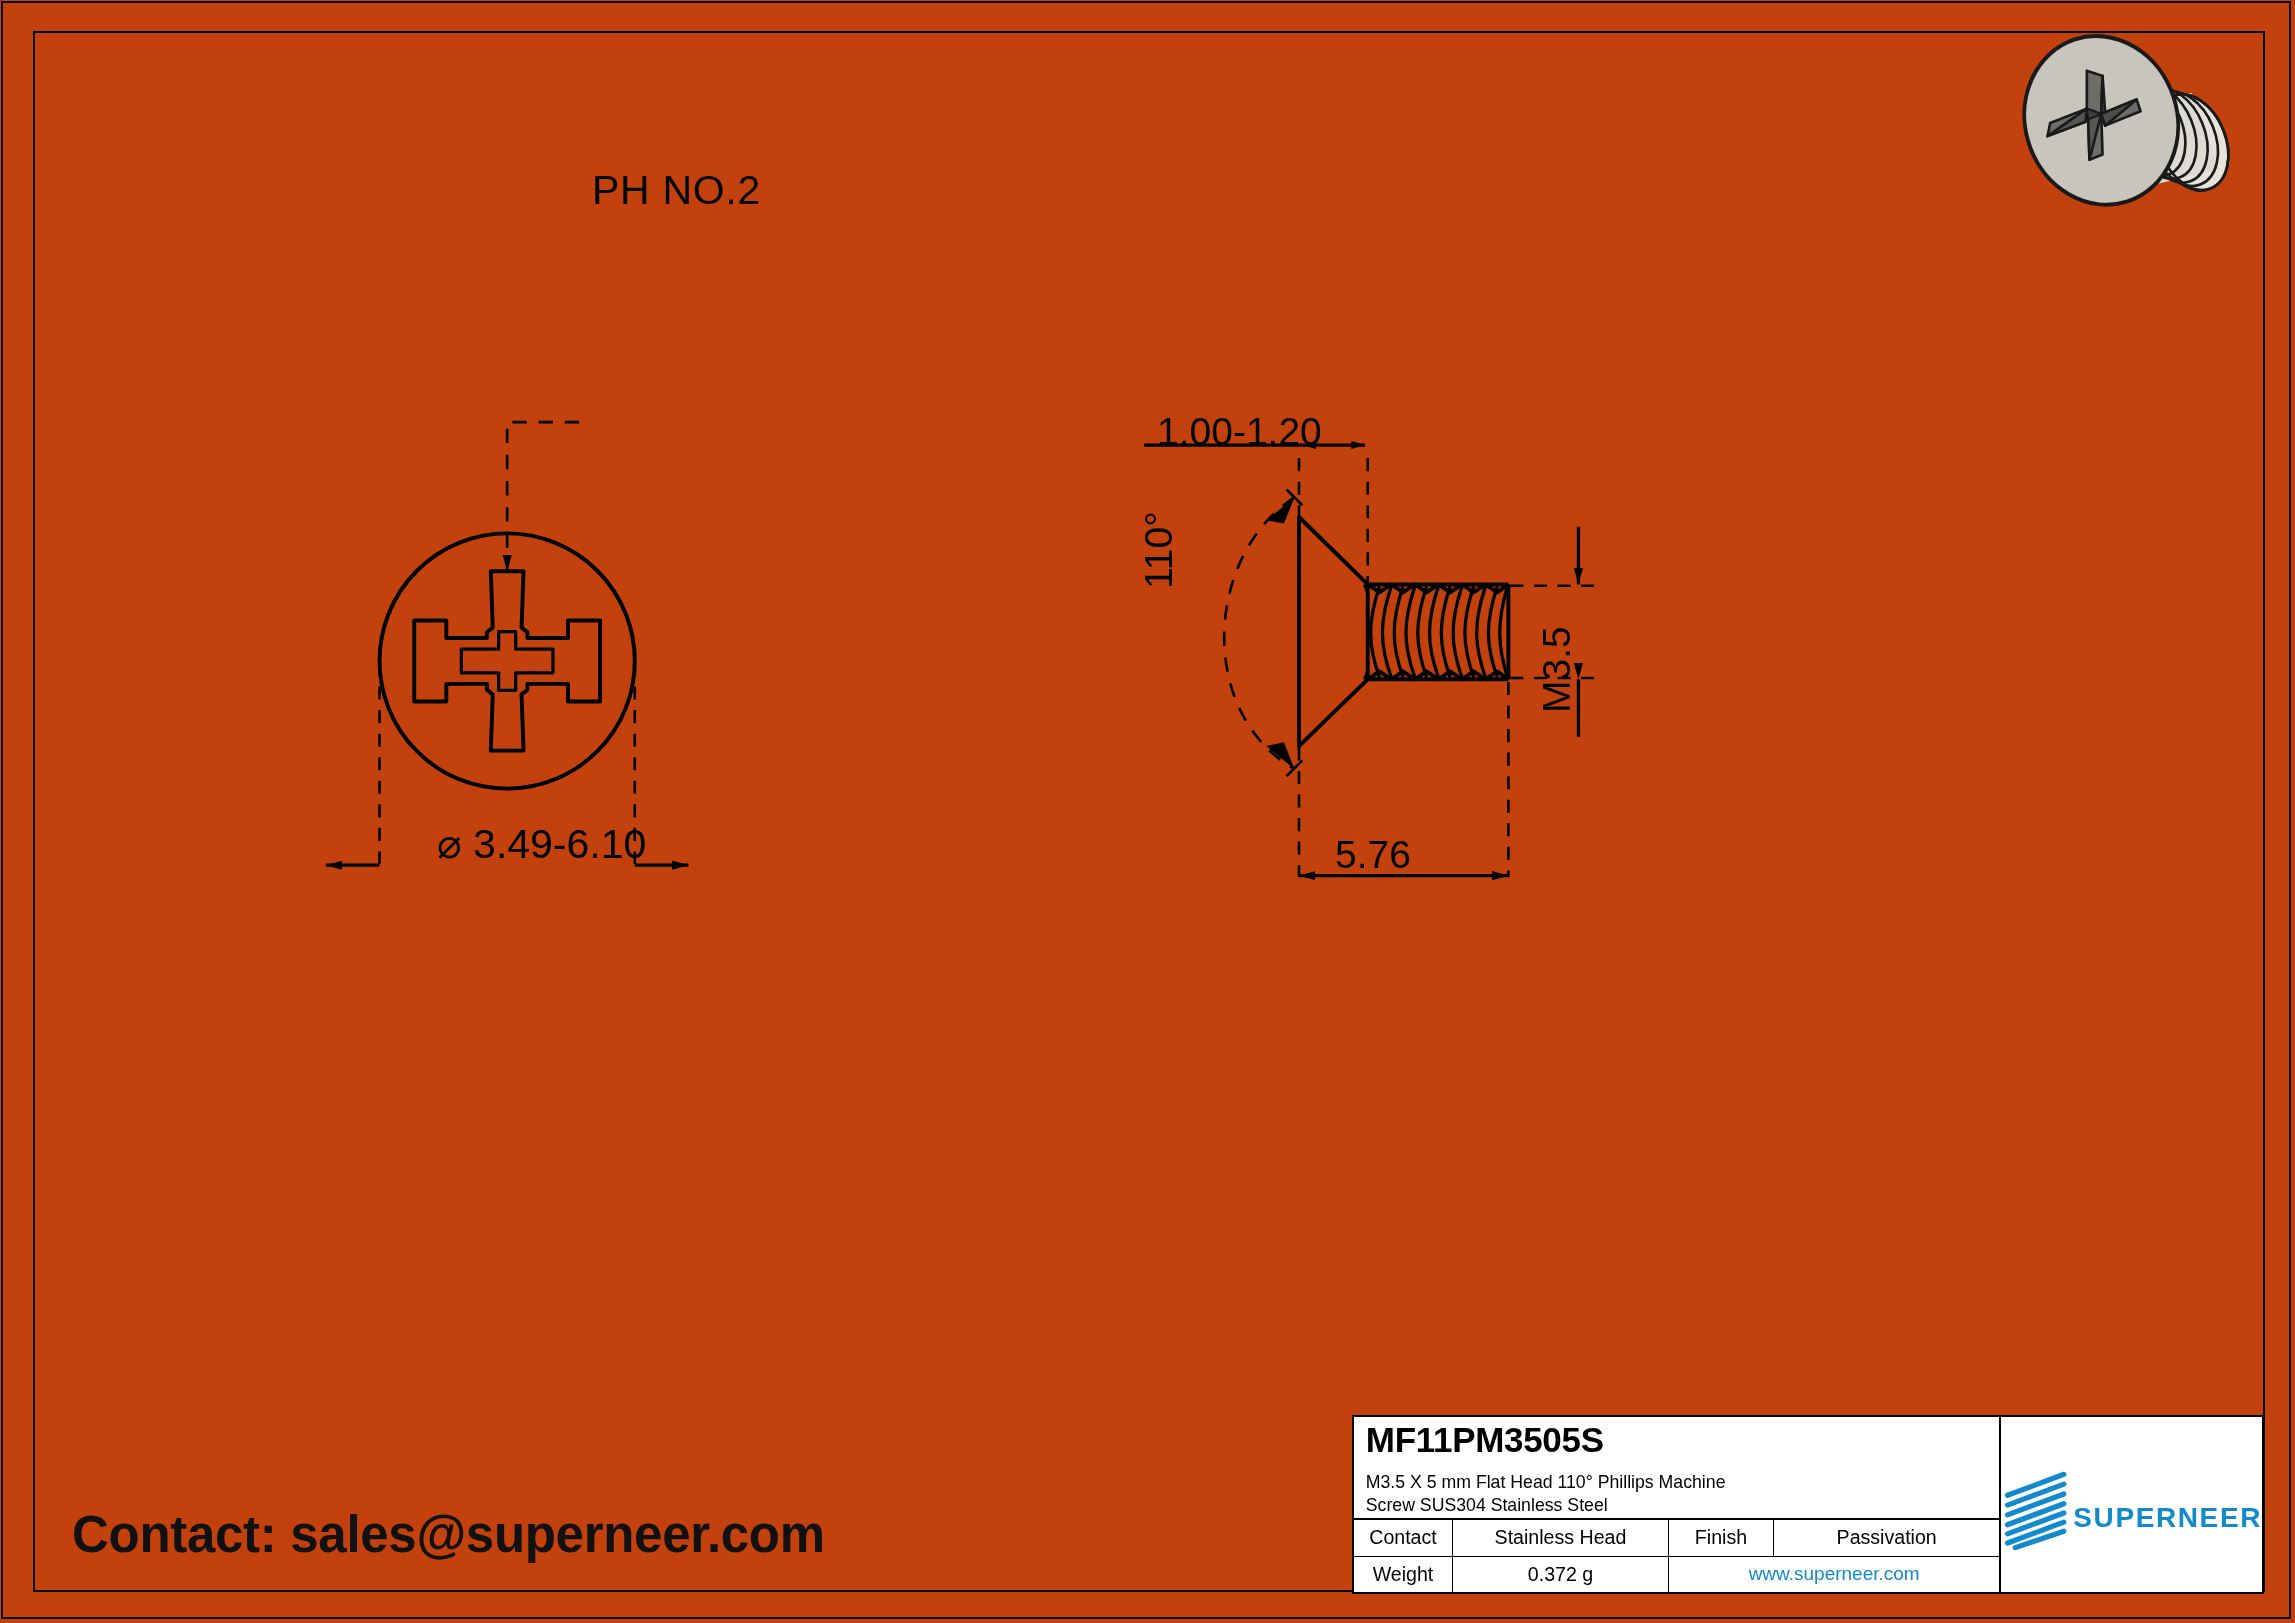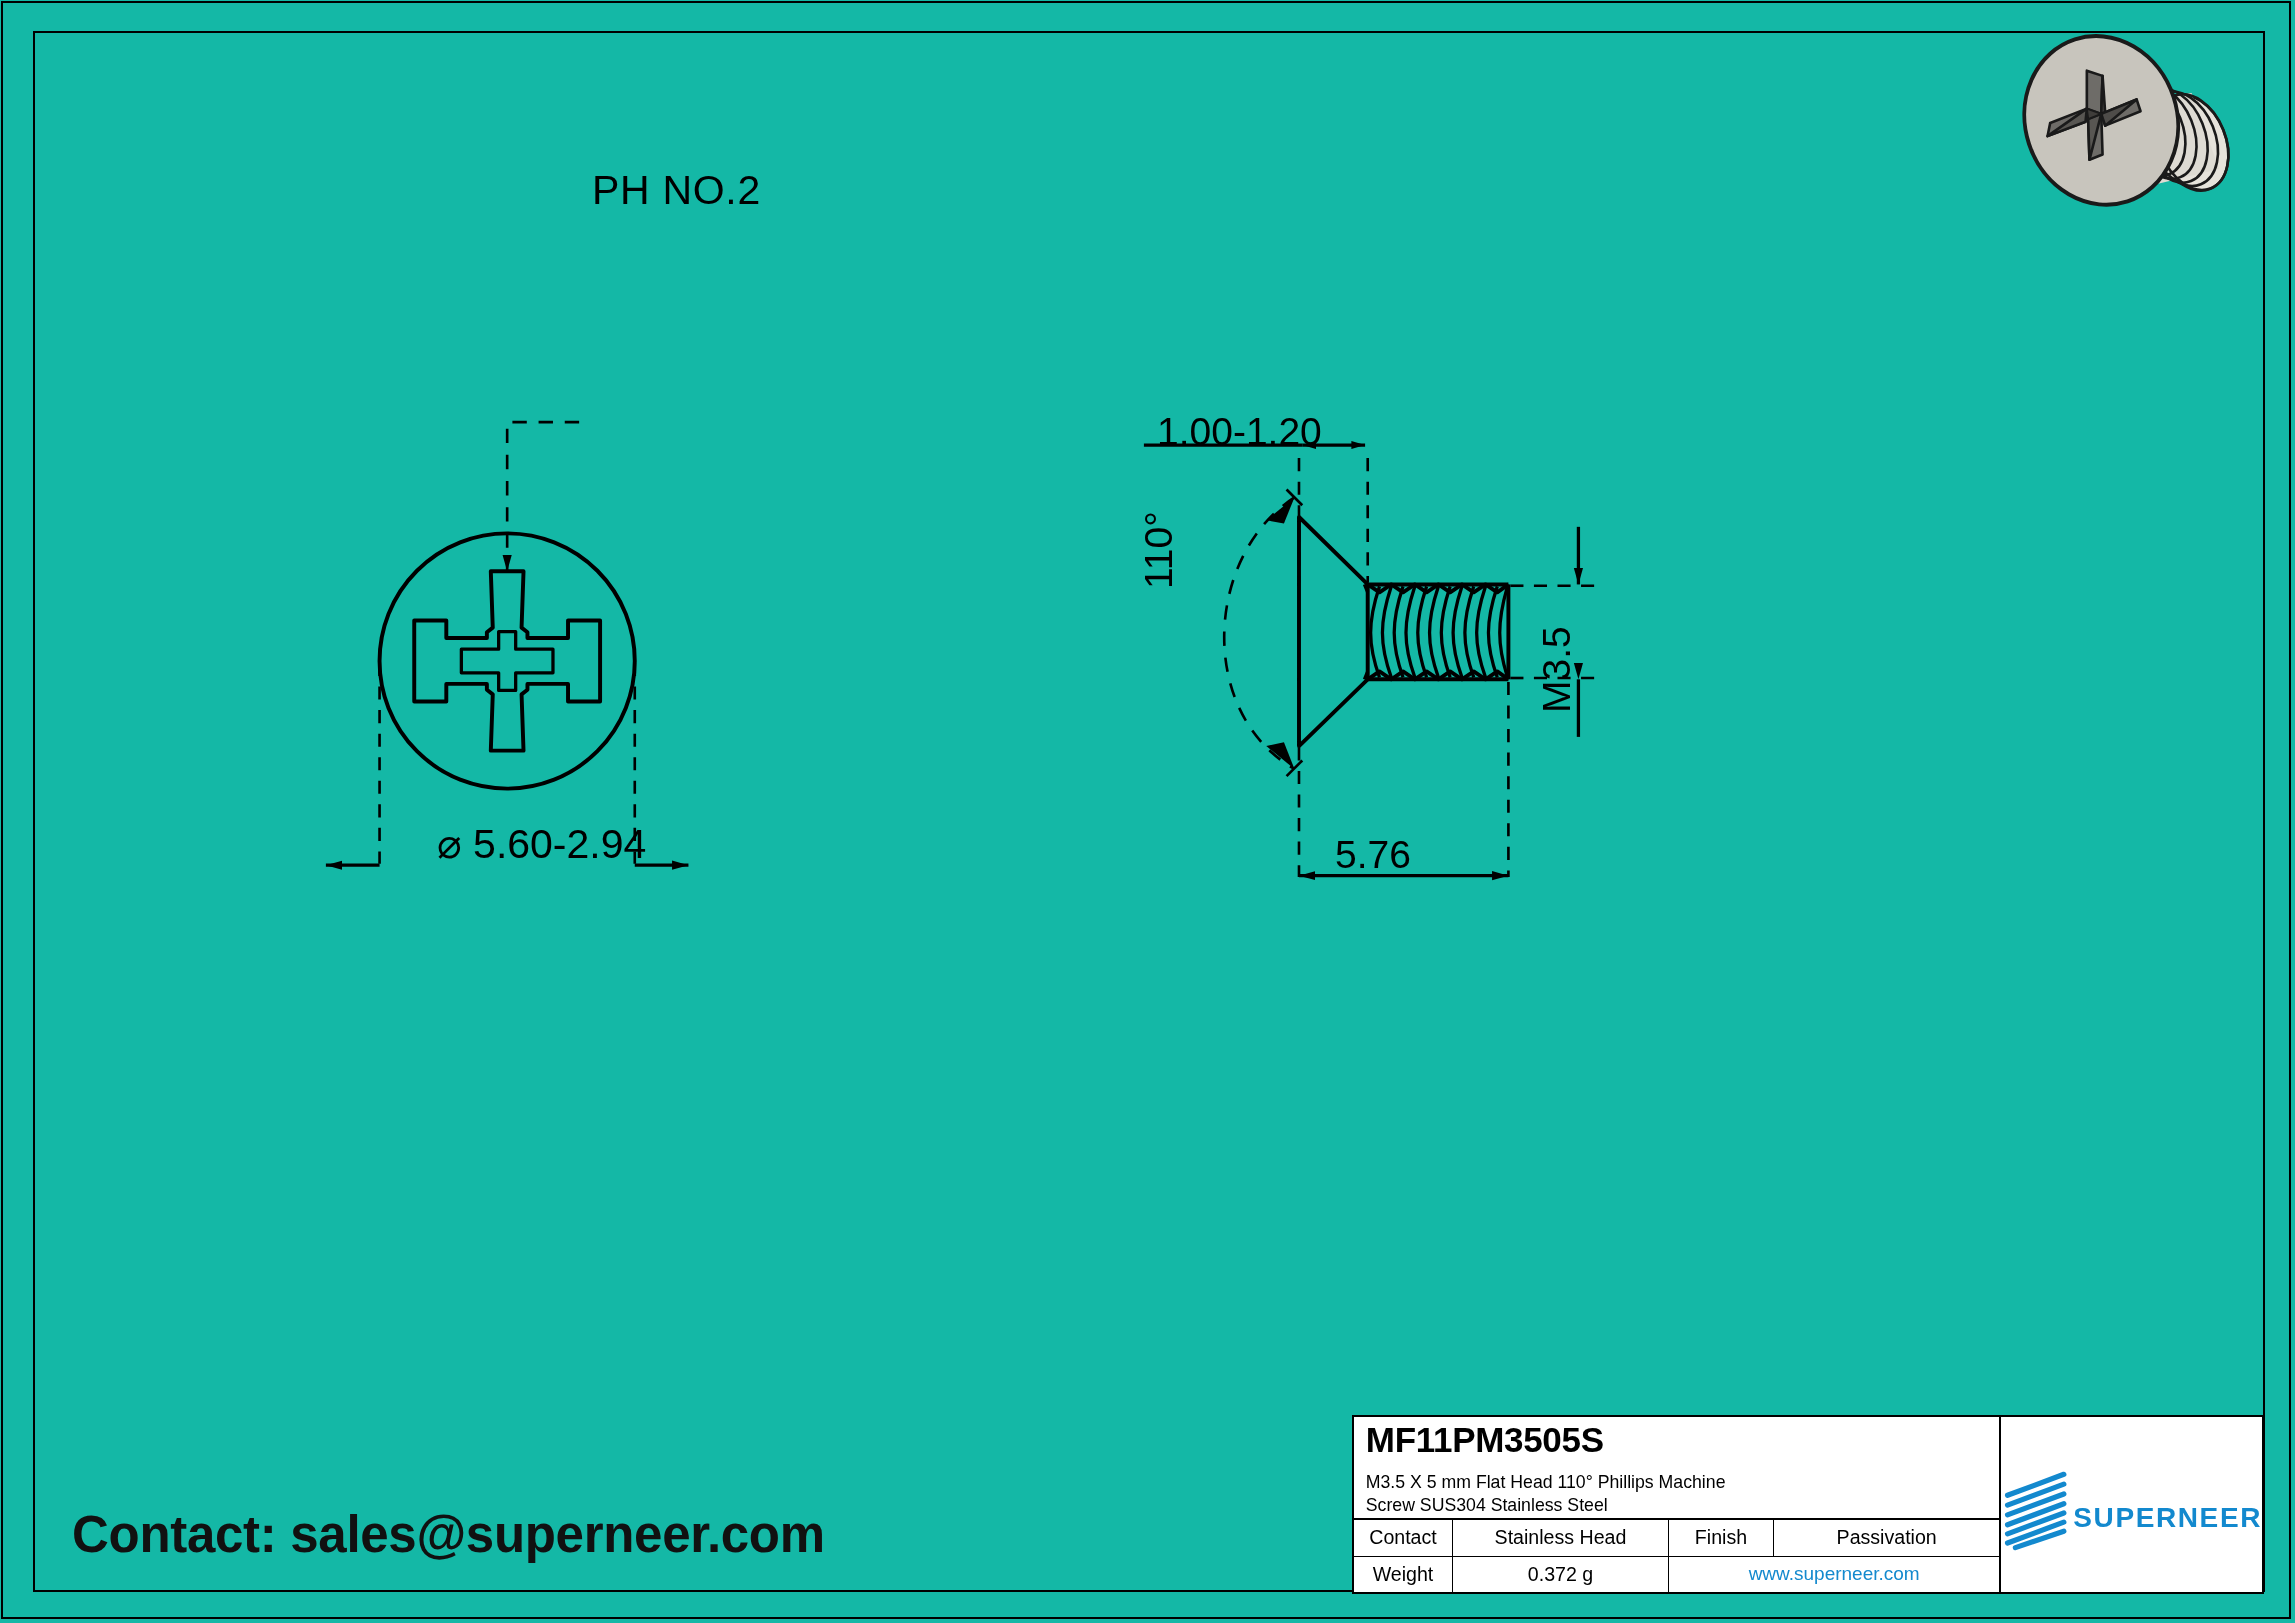--- a/index.html
+++ b/index.html
@@ -1,17 +1,17 @@
 <!DOCTYPE html>
 <html style="font-size:10.5px"><head>
 <meta charset="utf-8">
 <style>
   html,body{margin:0;padding:0;background:#fff;}
   body{font-family:"Liberation Sans",sans-serif;}
-  #page{position:relative;width:2295px;height:1623px;background:#14b8a6;overflow:hidden;}
+  #page{position:relative;width:2295px;height:1623px;background:#c2410c;overflow:hidden;}
 
   .outer-border{position:absolute;left:1.3px;top:1.3px;width:2290px;height:1618px;border:2.6px solid #000;box-sizing:border-box;}
   .inner-frame{position:absolute;left:33px;top:31px;width:2232px;height:1561px;border:2px solid #000;box-sizing:border-box;}
 
   svg{display:block;}
   .svg-layer{position:absolute;left:0;top:0;width:2295px;height:1623px;pointer-events:none;}
 
   
   .dimtext{position:absolute;font-family:"Liberation Sans",sans-serif;color:#000;white-space:nowrap;}
 
@@ -164,21 +164,21 @@
       <line x1="2412" y1="1126" x2="2412" y2="1038" stroke="#000" stroke-width="5" marker-end="url(#arrInStart)"></line>
 
       <line x1="1985" y1="1142" x2="1985" y2="1340" stroke="#000" stroke-width="4" stroke-dasharray="20,16"></line>
       <line x1="2305" y1="1042" x2="2305" y2="1340" stroke="#000" stroke-width="4" stroke-dasharray="20,16"></line>
       <line x1="1985" y1="1338" x2="2305" y2="1338" stroke="#000" stroke-width="5" marker-start="url(#arrInStart)" marker-end="url(#arrIn)"></line>
     </g>
   </svg>
 
   <div class="dimtext" id="ph-label">PH NO.2</div>
 
-  <div class="dimtext" id="dia-label">⌀ 5.60-2.94</div>
+  <div class="dimtext" id="dia-label">⌀ 3.49-6.10</div>
 
   <div class="dimtext" id="head-thk-label">1.00-1.20</div>
 
   <div class="dimtext" id="angle-label">110°</div>
 
   <div class="dimtext" id="thread-label">M3.5</div>
 
   <div class="dimtext" id="len-label">5.76</div>
 
   <svg id="render3d" viewBox="0 0 400 290">

